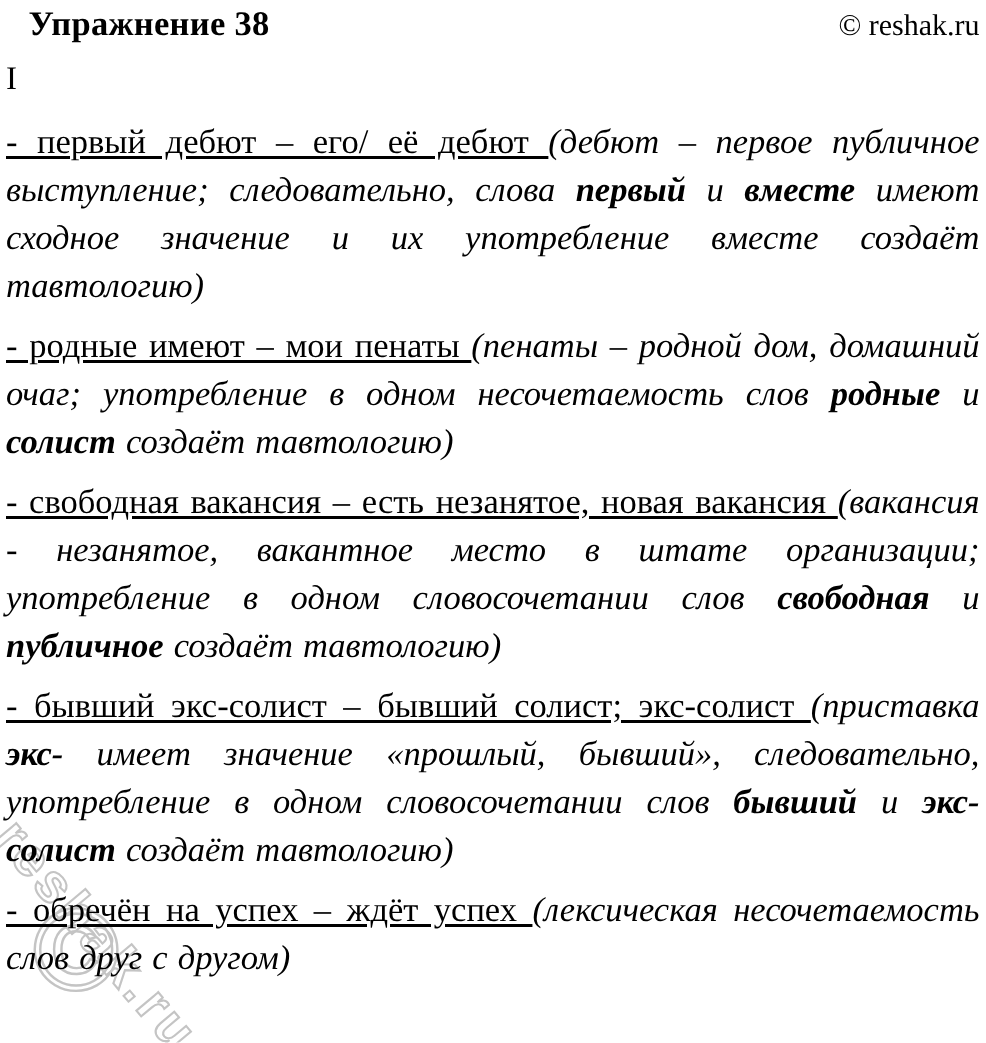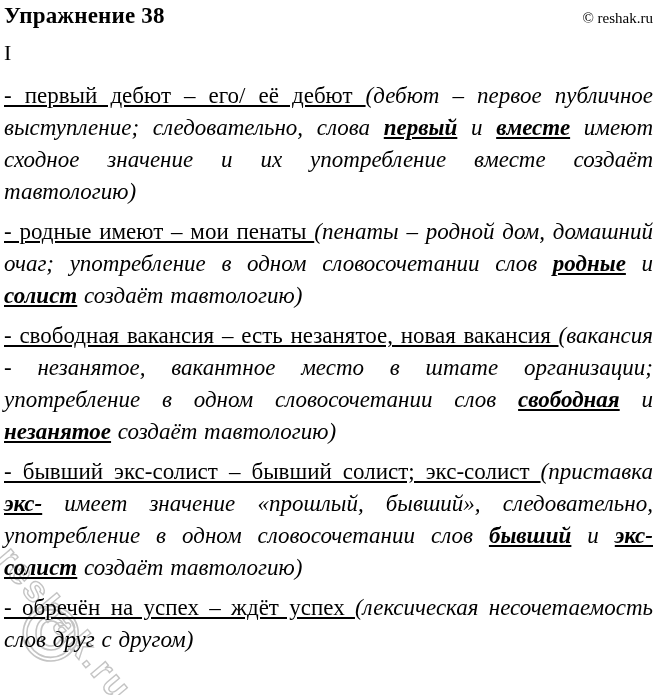--- a/index.html
+++ b/index.html
@@ -17,45 +17,46 @@
     z-index: 1;
     padding: 2px 4px 0 4px;
     box-sizing: border-box;
     width: 657px;
   }
   .header-row {
     display: flex;
     justify-content: space-between;
     align-items: baseline;
     line-height: 28px;
+    margin-left: 15px;
   }
   .title {
     font-weight: bold;
     font-size: 23px;
     letter-spacing: 0.2px;
   }
   .copyright {
-    font-size: 15px;
+    font-size: 20px;
   }
   .roman {
     margin-top: 8px;
     font-size: 22px;
     line-height: 26px;
   }
   .content { margin-top: 14px; }
   p.para {
     margin: 0 0 8px 0;
     font-size: 23px;
     line-height: 32px;
     text-align: justify;
     word-spacing: 1px;
   }
   .seg-n  { font-style: normal; text-decoration: underline; }
   .seg-i  { font-style: italic; }
-  .seg-bi { font-style: italic; font-weight: bold; text-decoration: underline; }
+  .seg-bi { font-style: italic; font-weight: bold; }
 
   
   .watermark {
     position: absolute;
     left: 0; top: 0;
     width: 657px; height: 695px;
     z-index: 0;
     pointer-events: none;
   }
   .wm-text {
@@ -94,23 +95,23 @@
     <span class="title">Упражнение 38</span>
     <span class="copyright">© reshak.ru</span>
   </div>
 
   <div class="roman">I</div>
 
   <div class="content">
 
     <p class="para"><span class="seg-n">- первый дебют – его/ её дебют </span><span class="seg-i">(дебют – первое публичное выступление; следовательно, слова </span><span class="seg-bi">первый</span><span class="seg-i"> и </span><span class="seg-bi">вместе</span><span class="seg-i"> имеют сходное значение и их употребление вместе создаёт тавтологию)</span></p>
 
-    <p class="para"><span class="seg-n">- родные имеют – мои пенаты </span><span class="seg-i">(пенаты – родной дом, домашний очаг; употребление в одном словосочетании слов </span><span class="seg-bi">родные</span><span class="seg-i"> и </span><span class="seg-bi">солист</span><span class="seg-i"> создаёт тавтологию)</span></p>
+    <p class="para"><span class="seg-n">- родные имеют – мои пенаты </span><span class="seg-i">(пенаты – родной дом, домашний очаг; употребление в одном несочетаемость слов </span><span class="seg-bi">родные</span><span class="seg-i"> и </span><span class="seg-bi">солист</span><span class="seg-i"> создаёт тавтологию)</span></p>
 
-    <p class="para"><span class="seg-n">- свободная вакансия – есть незанятое, новая вакансия </span><span class="seg-i">(вакансия - незанятое, вакантное место в штате организации; употребление в одном словосочетании слов </span><span class="seg-bi">свободная</span><span class="seg-i"> и </span><span class="seg-bi">незанятое</span><span class="seg-i"> создаёт тавтологию)</span></p>
+    <p class="para"><span class="seg-n">- свободная вакансия – есть незанятое, новая вакансия </span><span class="seg-i">(вакансия - незанятое, вакантное место в штате организации; употребление в одном словосочетании слов </span><span class="seg-bi">свободная</span><span class="seg-i"> и </span><span class="seg-bi">публичное</span><span class="seg-i"> создаёт тавтологию)</span></p>
 
     <p class="para"><span class="seg-n">- бывший экс-солист – бывший солист; экс-солист </span><span class="seg-i">(приставка </span><span class="seg-bi">экс-</span><span class="seg-i"> имеет значение «прошлый, бывший», следовательно, употребление в одном словосочетании слов </span><span class="seg-bi">бывший</span><span class="seg-i"> и </span><span class="seg-bi">экс-солист</span><span class="seg-i"> создаёт тавтологию)</span></p>
 
 
     <p class="para"><span class="seg-n">- обречён на успех – ждёт успех </span><span class="seg-i">(лексическая несочетаемость слов друг с другом)</span></p>
 
   </div>
 </div>
 
 </body></html>

